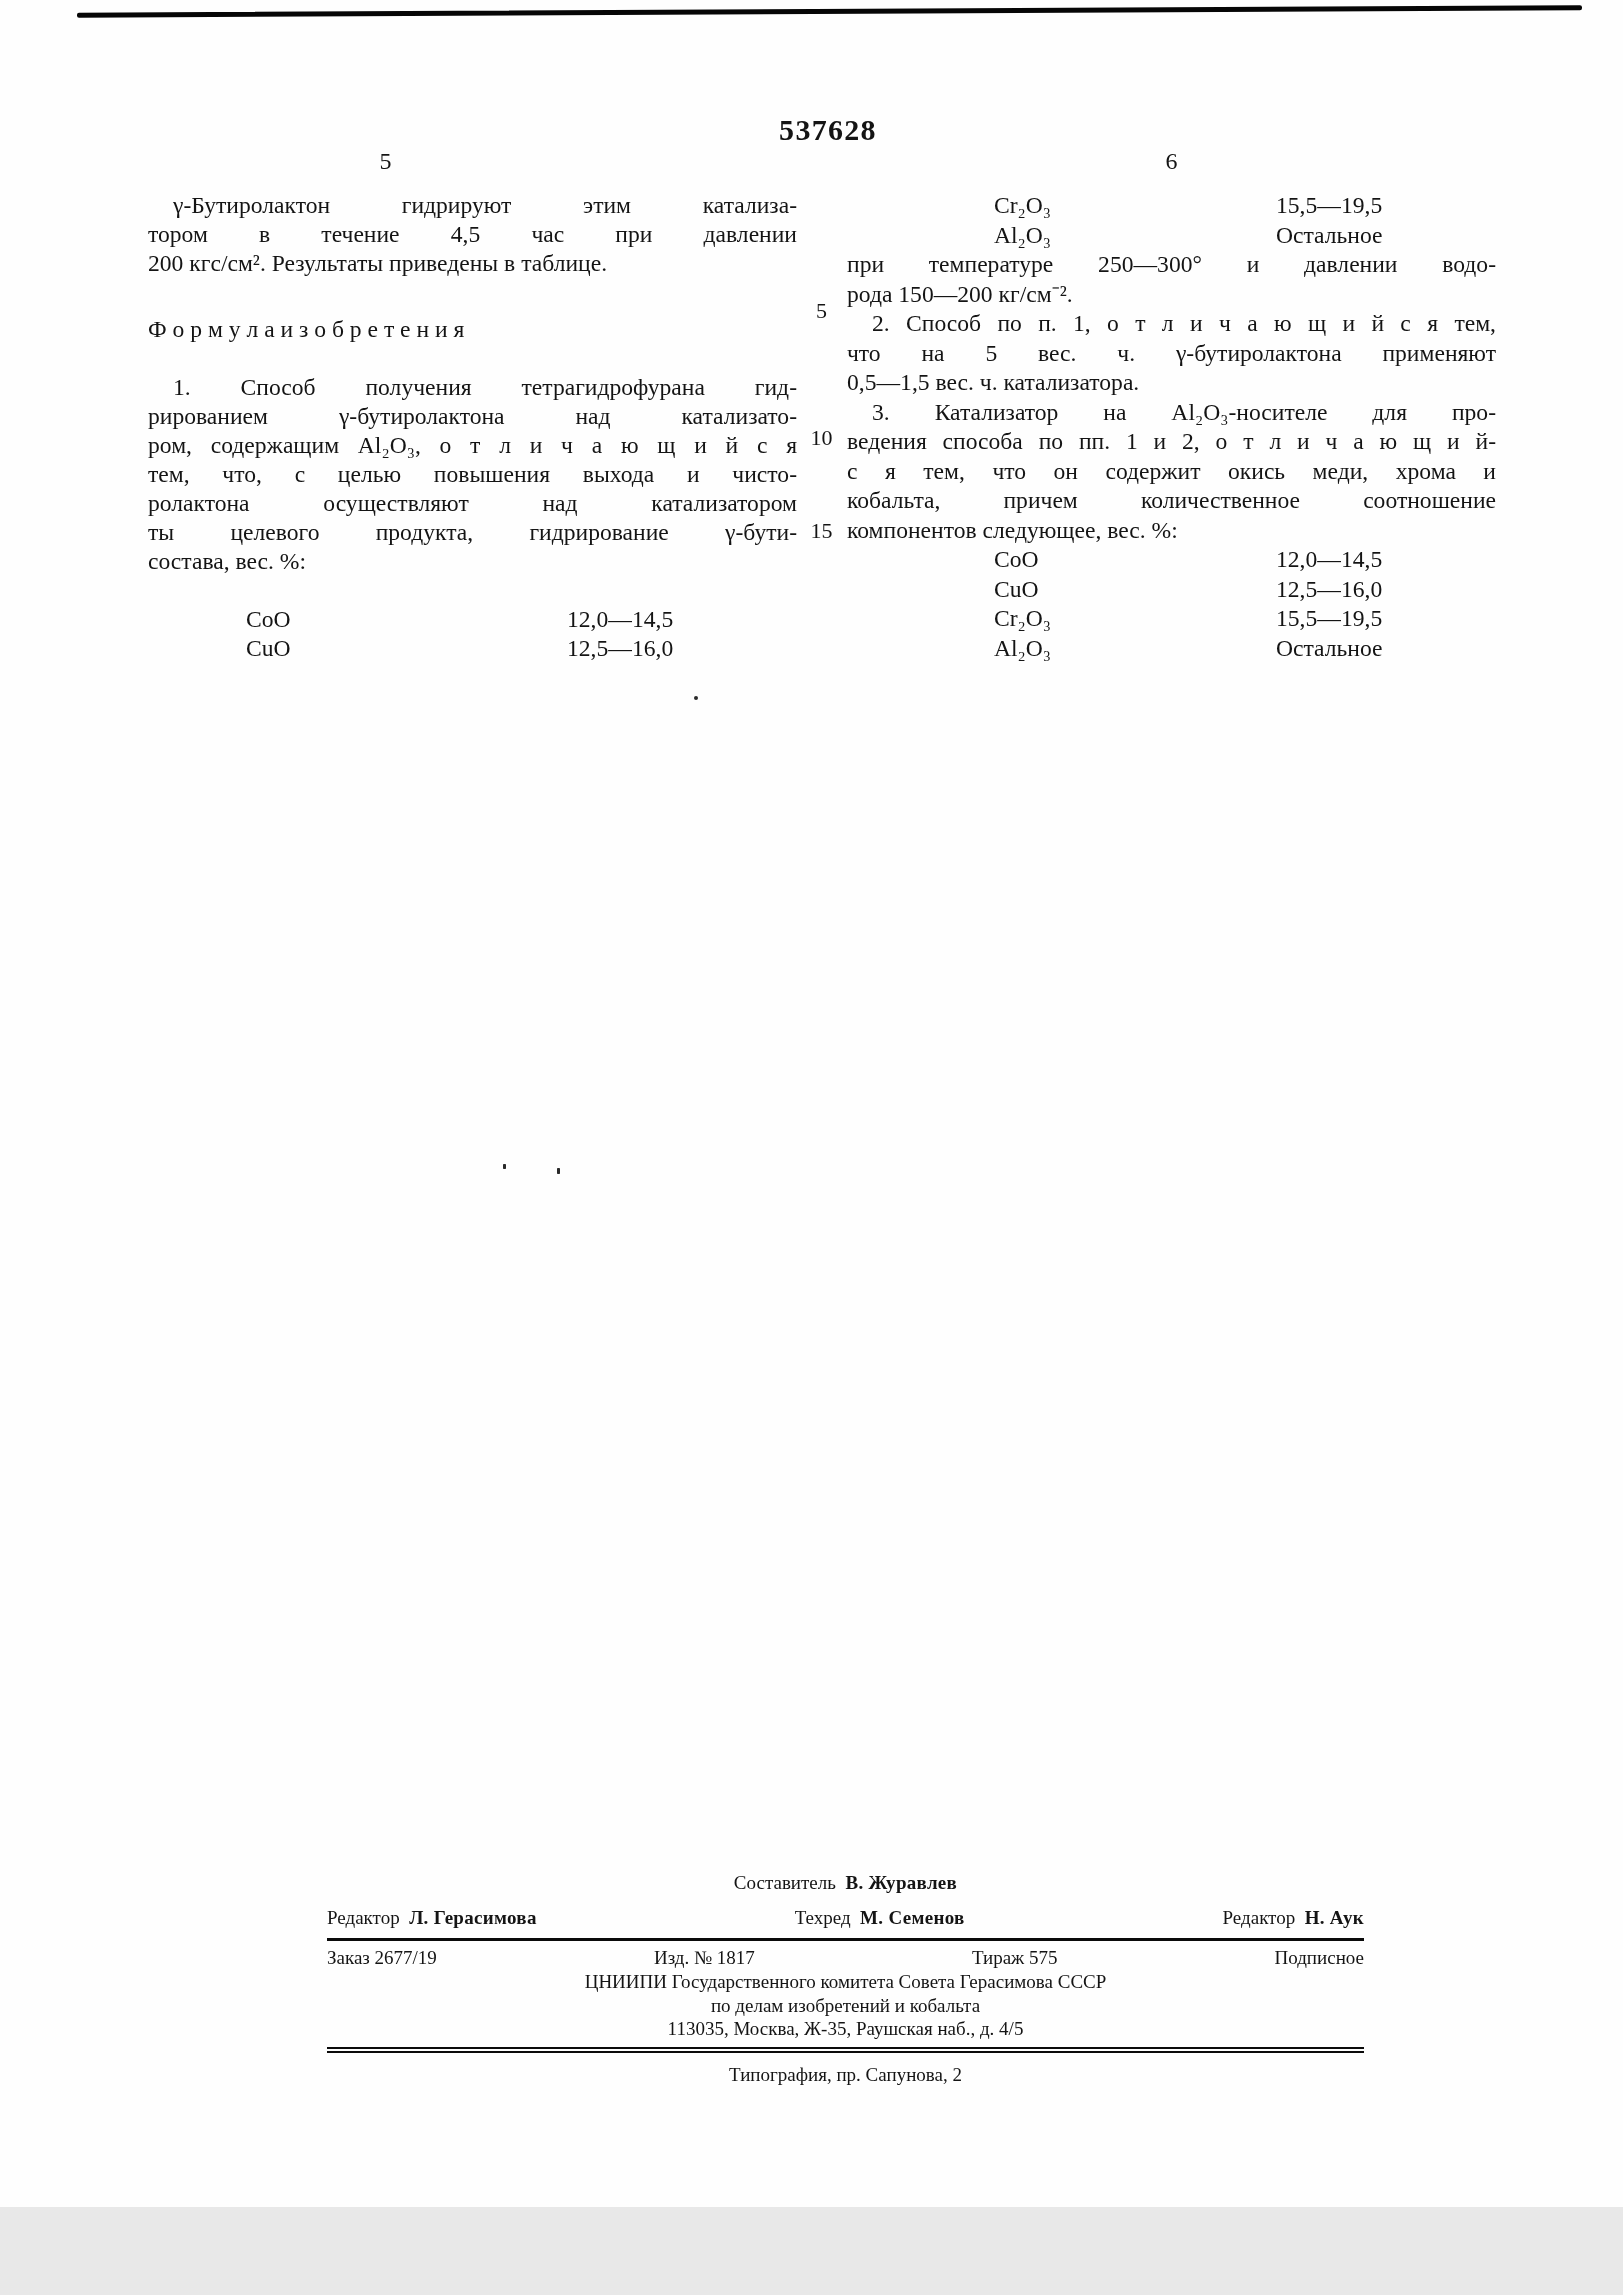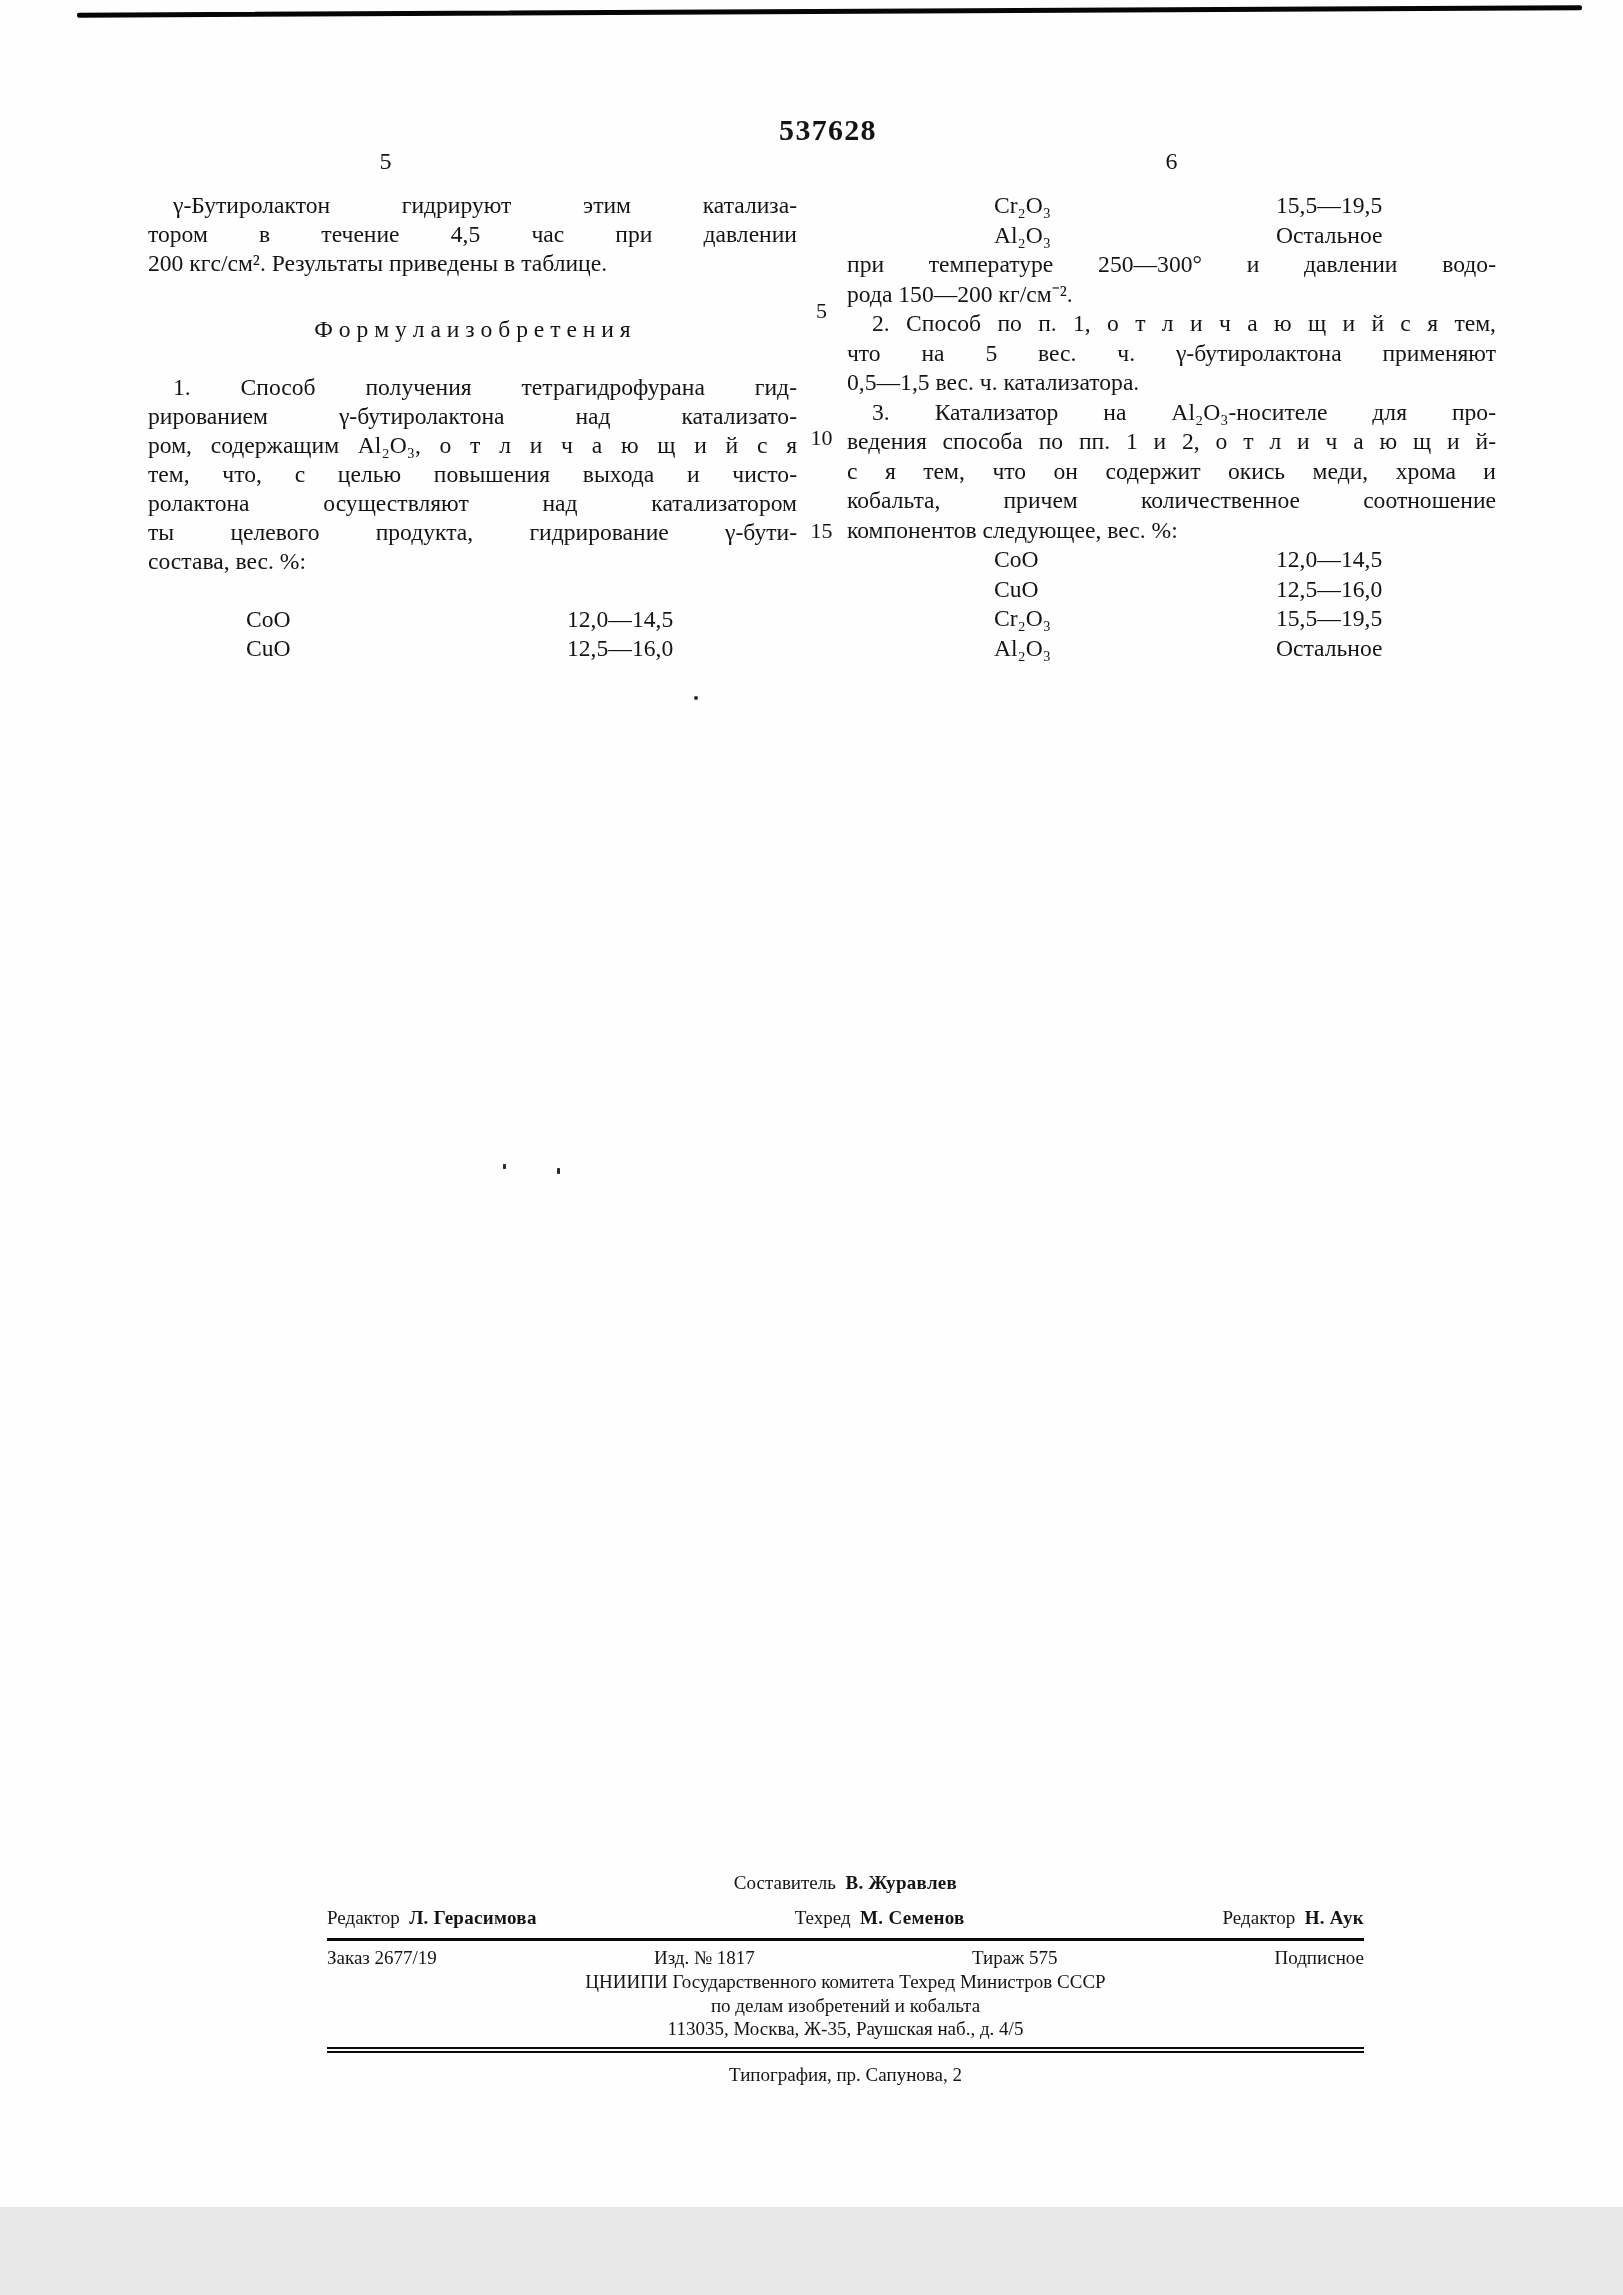--- a/index.html
+++ b/index.html
@@ -29,21 +29,21 @@
 
   
   .col { position:absolute; width:649px; font-size:23.6px; }
   .col-left  { left:148px;  top:191px; line-height:29px; }
   .col-right { left:847px; top:191px; line-height:29.5px; }
 
   .tline { text-align:justify; text-align-last:justify; }
   .tline.last { text-align-last:left; }
   .indent .tline.first { text-indent:25px; }
 
-  .fheading { text-align:center; margin-top:37px; margin-bottom:29px; white-space:nowrap; }
+  .fheading { text-align:left; margin-top:37px; margin-bottom:29px; white-space:nowrap; }
 
   .ctable { }
   .ctable-gap { margin-top:29px; }
   .crow { position:relative; height:29px; }
   .col-right .crow { height:29.5px; }
   .crow .cname { position:absolute; left:98px; }
   .col-right .crow .cname { left:147px; }
   .crow .cval  { position:absolute; left:419px; }
   .col-right .crow .cval { left:429px; }
 
@@ -178,21 +178,21 @@
         <span class="bname">Н. Аук</span>
       </span>
     </div>
     <div class="rule1"></div>
     <div class="pub-row">
       <span>Заказ 2677/19</span>
       <span>Изд. № 1817</span>
       <span>Тираж 575</span>
       <span>Подписное</span>
     </div>
-    <div class="org-line first-org">ЦНИИПИ  Государственного  комитета  Техред  Министров  СССР</div>
+    <div class="org-line first-org">ЦНИИПИ  Государственного  комитета  Совета  Герасимова  СССР</div>
     <div class="org-line">по делам изобретений и кобальта</div>
     <div class="org-line">113035, Москва, Ж-35, Раушская наб., д. 4/5</div>
     <div class="rule2"></div>
     <div class="printshop-line">Типография, пр. Сапунова, 2</div>
   </div>
 
 </div>
 
 
 </body></html>

